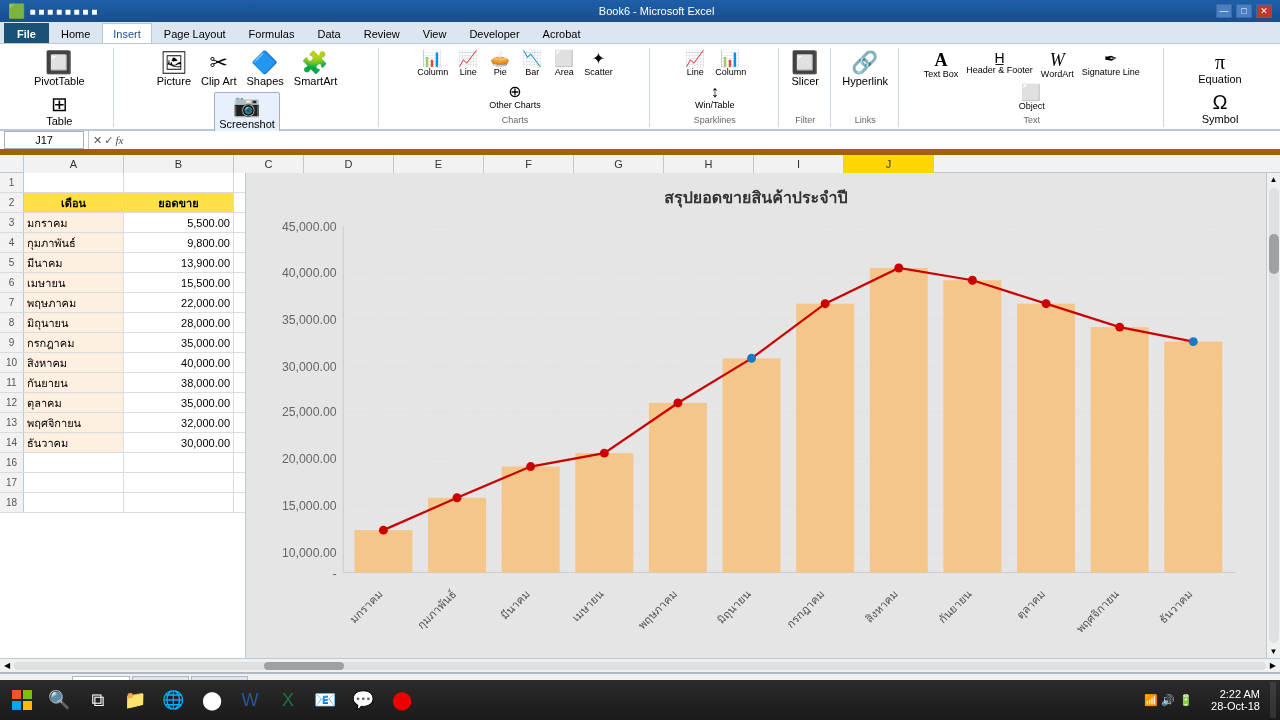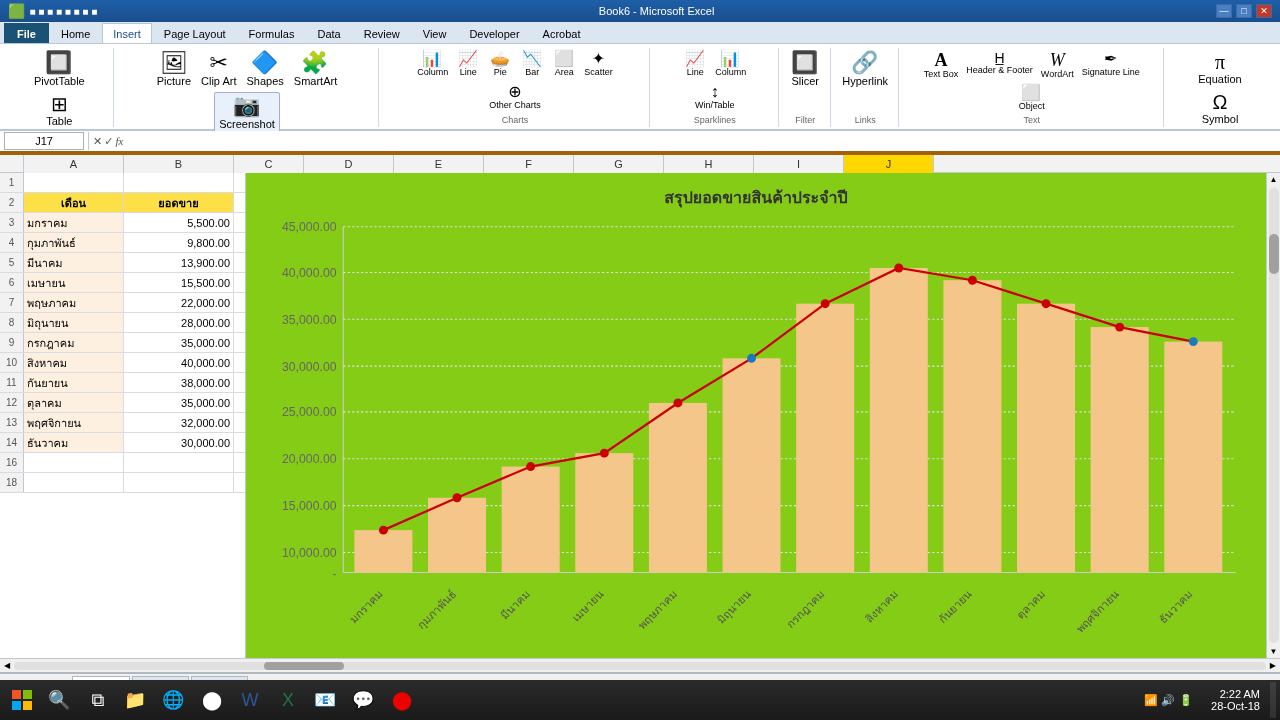--- a/index.html
+++ b/index.html
@@ -97,21 +97,21 @@
     }
     .ribbon-btn-small .icon { font-size: 16px; line-height: 1; }
     .ribbon-btn-small .label { font-size: 9px; text-align: center; }
 
     
     .formula-bar {
       background: white;
       height: 24px;
       display: flex;
       align-items: center;
-      border-bottom: 4px solid #a16207;
+      border-bottom: 6px solid #a16207;
       padding: 0 4px;
       gap: 4px;
     }
     .name-box {
       width: 80px;
       height: 18px;
       border: 1px solid #aab0b8;
       padding: 0 4px;
       font-size: 11px;
       text-align: center;
@@ -545,27 +545,32 @@
           <div class="row-num">14</div>
           <div class="cell cell-a data-cell-month">ธันวาคม</div>
           <div class="cell cell-b data-cell-value cell-right">30,000.00</div>
         </div>
         <div class="grid-row">
           <div class="row-num">16</div>
           <div class="cell cell-a"></div>
           <div class="cell cell-b"></div>
         </div>
         <div class="grid-row">
+          <div class="row-num">17</div>
+          <div class="cell cell-a"></div>
+          <div class="cell cell-b"></div>
+        </div>
+        <div class="grid-row">
           <div class="row-num">18</div>
           <div class="cell cell-a"></div>
           <div class="cell cell-b"></div>
         </div>
       </div>
 
-      <div style="flex:1;padding:4px 8px;background:#84cc16;overflow:hidden;">
+      <div style="flex:1;padding:4px 8px;background:#e5e5e5;overflow:hidden;">
 
         <div style="text-align:center;font-size:16px;font-weight:bold;font-family:'Tahoma',sans-serif;padding:8px 0 4px;color:#333;">สรุปยอดขายสินค้าประจำปี</div>
 
         <svg id="chart-svg" viewBox="0 0 900 380" style="width:100%;height:calc(100% - 50px);display:block;">
 
           <g>
 
             <line x1="80" y1="10" x2="80" y2="320" stroke="#ccc" stroke-width="1"></line>
 
             <line x1="80" y1="10" x2="880" y2="10" stroke="#e0e0e0" stroke-width="1" stroke-dasharray="2,2"></line>

